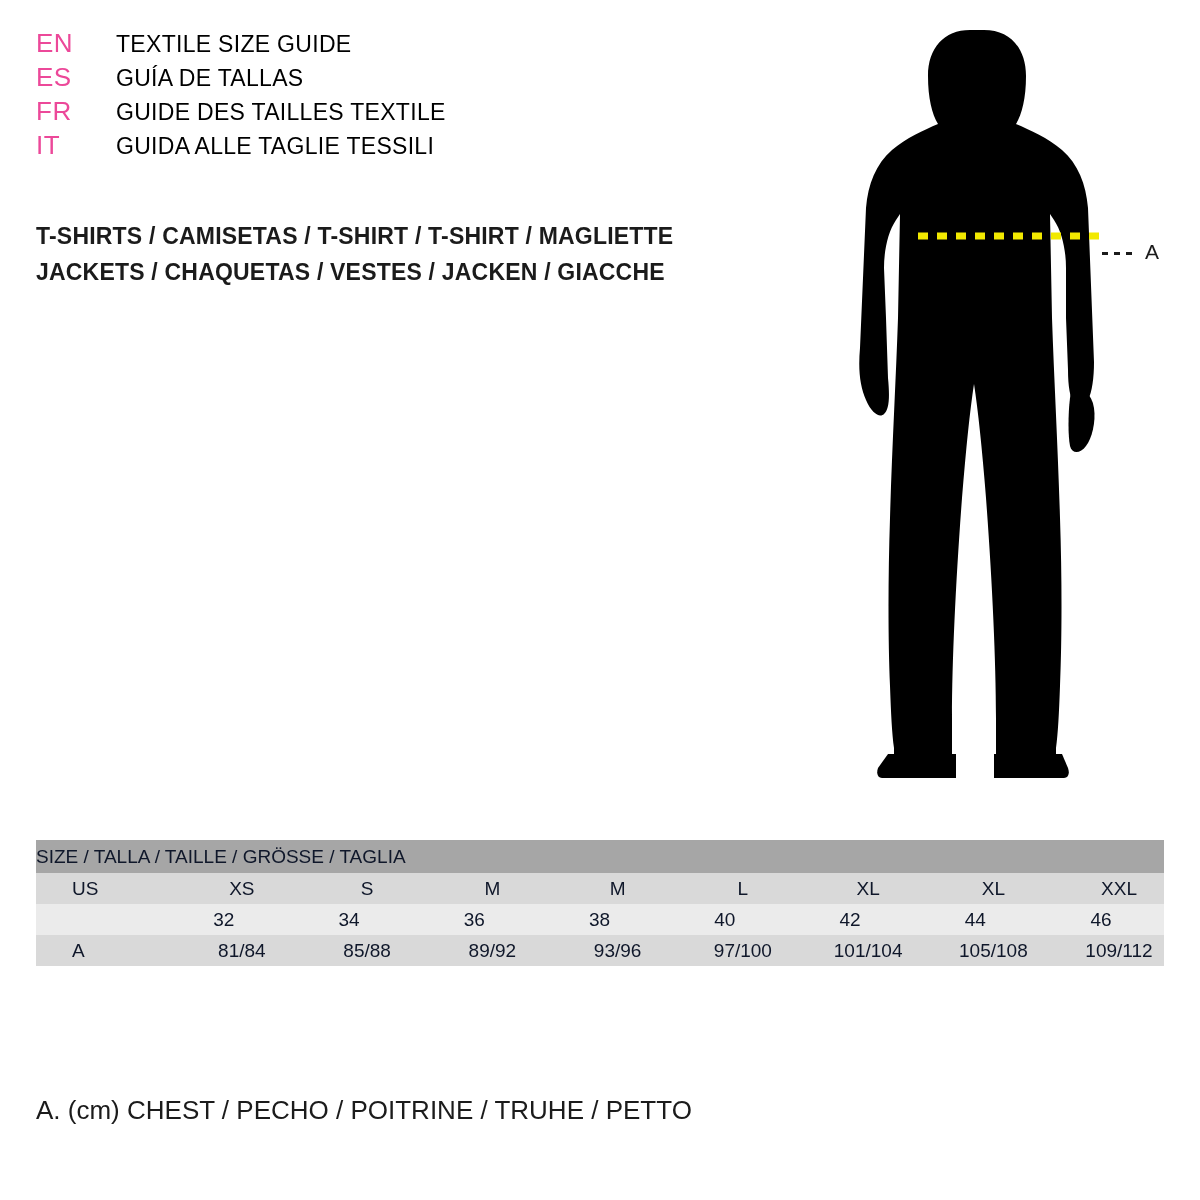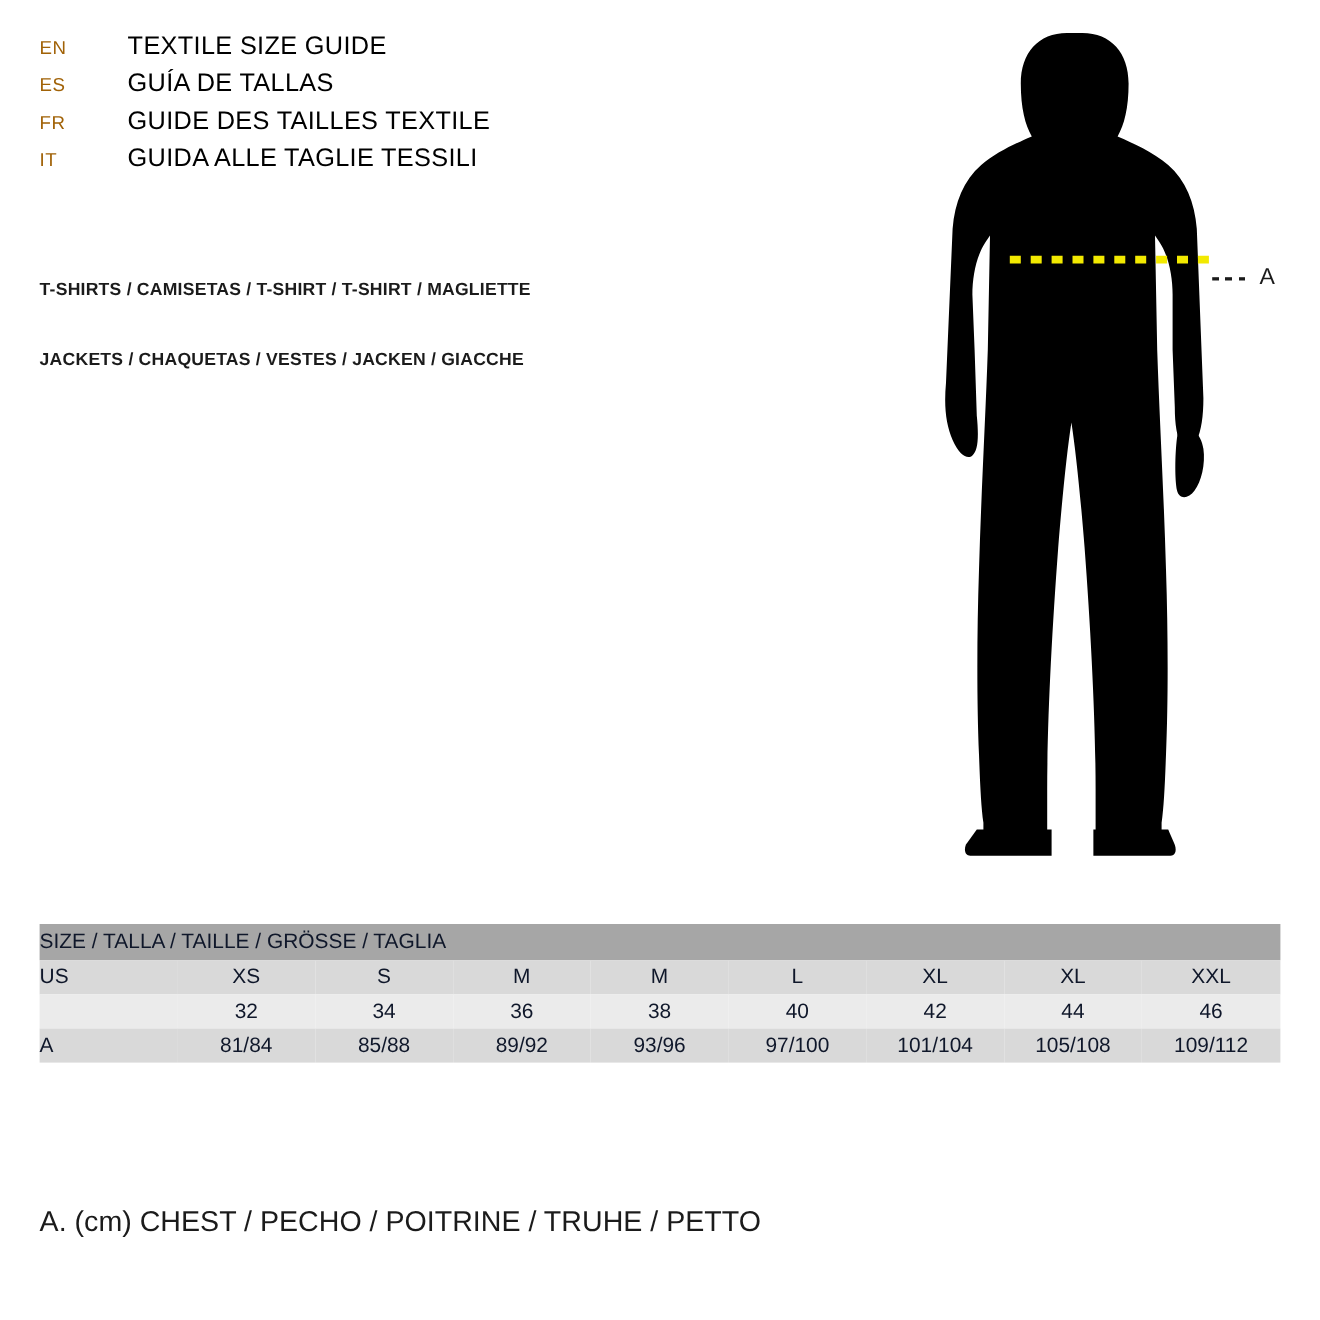--- a/index.html
+++ b/index.html
@@ -28,45 +28,44 @@
     top: 28px;
     width: 700px;
   }
   .lang-row {
     display: flex;
     align-items: baseline;
     height: 34px;
   }
   .lang-code {
     width: 80px;
-    font-size: 17px;
+    font-size: 26px;
     letter-spacing: 0.5px;
-    color: #a16207;
+    color: #ec4899;
   }
   .lang-text {
     font-size: 23px;
     letter-spacing: 0.3px;
     color: #000000;
     white-space: nowrap;
   }
 
   .category-block {
     position: absolute;
     left: 36px;
     top: 218px;
     width: 780px;
   }
   .category-line {
-    font-size: 16px;
+    font-size: 23px;
     font-weight: bold;
     letter-spacing: 0.2px;
     line-height: 36px;
     color: #1b1b1b;
     white-space: nowrap;
-    margin-top: 28px;
   }
 
   
   .figure-wrap {
     position: absolute;
     left: 820px;
     top: 18px;
     width: 360px;
     height: 770px;
   }
@@ -122,21 +121,21 @@
   }
   td.val-cell {
     text-align: center;
   }
   tr.header-row td {
     background: #a6a6a6;
     font-size: 19px;
     height: 33px;
   }
   tr.row-light td { background: #ebebeb; }
-  tr.row-dark td  { background: #d9d9d9; }
+  tr.row-dark td  { background: #d9d9d9; padding-left: 36px; }
 
   .footnote {
     position: absolute;
     left: 36px;
     top: 1095px;
     font-size: 26px;
     color: #1b1b1b;
   }
 </style>
 </head>

